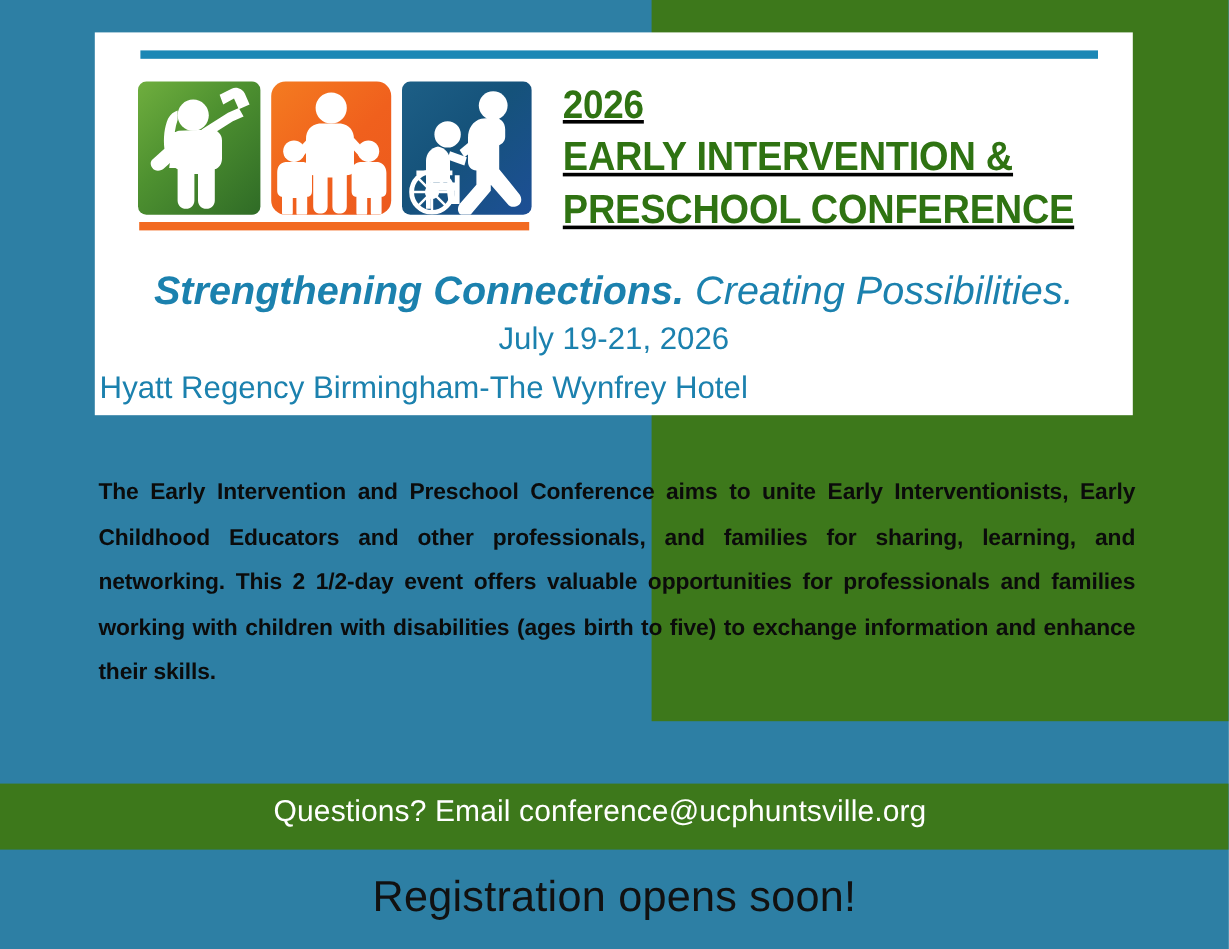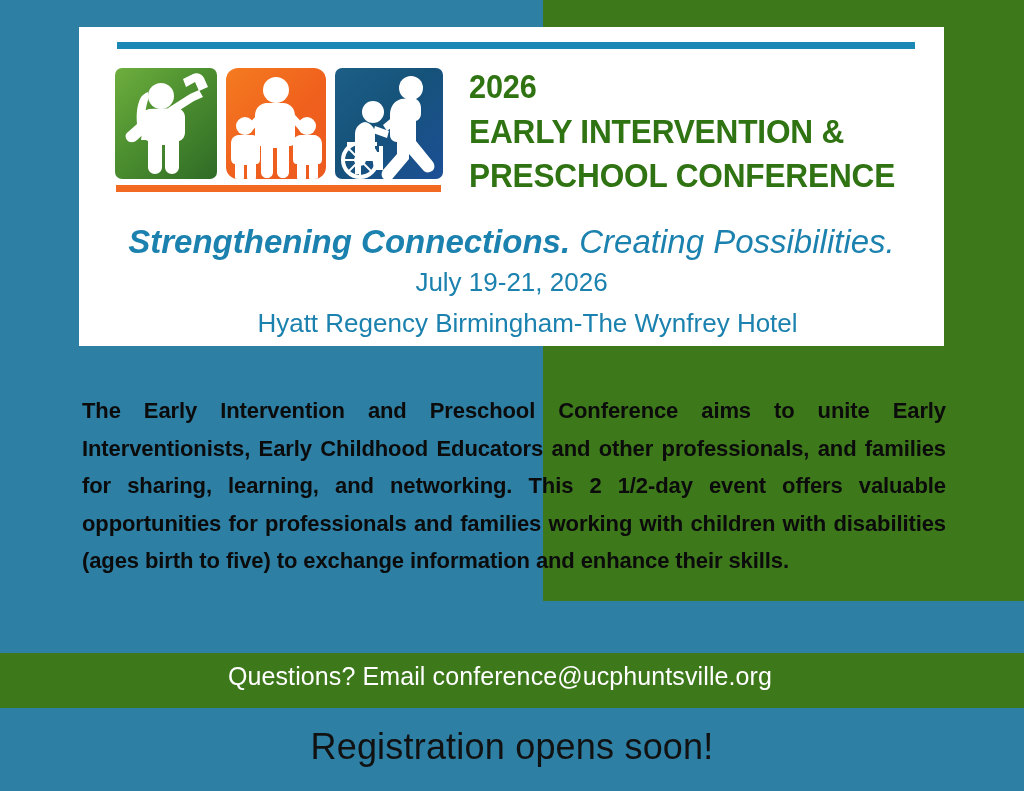--- a/index.html
+++ b/index.html
@@ -83,20 +83,21 @@
     width: 108px;
     background: linear-gradient(135deg, #1d5f86 0%, #15527a 45%, #1d4f96 100%);
   }
   .logo-panel svg { position: absolute; left: 0; top: 0; }
 
   
   .title-block {
     position: absolute;
     left: 390px; top: 38px;
     width: 460px;
+    text-decoration: underline;
   }
   .title-line {
     color: #2f7312;
     font-weight: bold;
     font-size: 34px;
     line-height: 44px;
     letter-spacing: -0.2px;
     transform: scaleX(0.93);
     transform-origin: left center;
     white-space: nowrap;
@@ -124,33 +125,33 @@
   .date-line {
     position: absolute;
     left: 0; top: 240px;
     width: 865px;
     text-align: center;
     font-size: 26px;
     color: #1b81ae;
   }
   .venue-line {
     position: absolute;
-    left: 16px; top: 281px;
+    left: 4px; top: 281px;
     width: 865px;
-    text-align: center;
+    text-align: left;
     font-size: 26px;
     color: #1b81ae;
   }
 
   
   .body-copy {
     position: absolute;
     left: 82px; top: 392px;
     width: 864px;
-    font-size: 22px;
+    font-size: 19px;
     line-height: 37.5px;
     font-weight: bold;
     color: #0b0b0b;
     text-align: justify;
     letter-spacing: -0.1px;
   }
 
   
   .questions {
     position: absolute;

